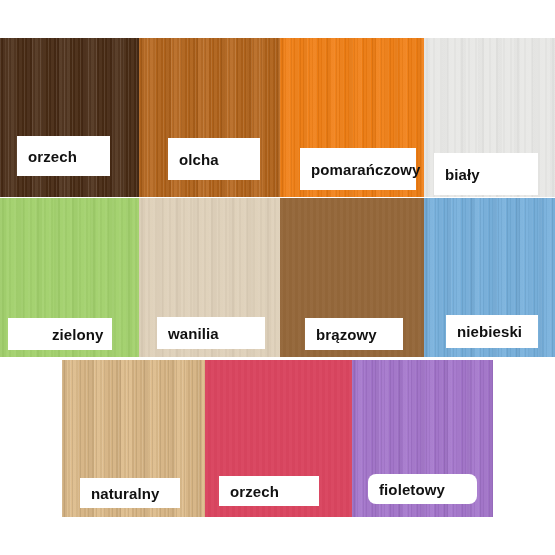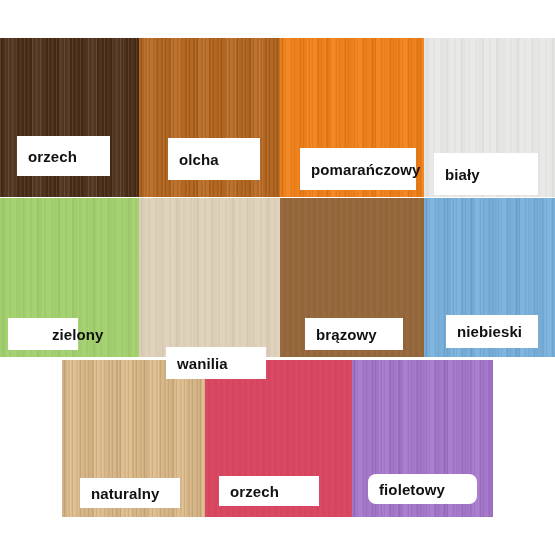--- a/index.html
+++ b/index.html
@@ -122,25 +122,25 @@
         <div class="grain"></div>
       </div>
       <div class="label" style="left: 300px; top: 148px; width: 116px; height: 42px;">pomarańczowy</div>
       <div class="swatch" style="left: 424px; top: 38px; width: 131px; height: 159px; background: rgb(232, 232, 230);">
         <div class="grain soft"></div>
       </div>
       <div class="label" style="left: 434px; top: 143px; width: 104px; height: 42px; margin-top: 10px;">biały</div>
       <div class="swatch" style="left: 0px; top: 198px; width: 139px; height: 159px; background: rgb(161, 208, 107);">
         <div class="grain soft"></div>
       </div>
-      <div class="label" style="left: 8px; top: 318px; width: 70px; height: 32px; padding-left: 44px;">zielony</div>
+      <div class="label" style="left: 8px; top: 318px; width: 104px; height: 32px; padding-left: 44px;">zielony</div>
       <div class="swatch" style="left: 139px; top: 198px; width: 141px; height: 159px; background: rgb(222, 208, 185);">
         <div class="grain soft"></div>
       </div>
-      <div class="label" style="left: 166px; top: 317px; width: 100px; height: 32px; margin-top: 30px;">wanilia</div>
+      <div class="label" style="left: 157px; top: 317px; width: 108px; height: 32px;">wanilia</div>
       <div class="swatch" style="left: 280px; top: 198px; width: 144px; height: 159px; background: rgb(148, 103, 58);">
         <div class="grain flat"></div>
       </div>
       <div class="label" style="left: 305px; top: 318px; width: 98px; height: 32px;">brązowy</div>
       <div class="swatch" style="left: 424px; top: 198px; width: 131px; height: 159px; background: rgb(116, 174, 219);">
         <div class="grain"></div>
       </div>
       <div class="label" style="left: 446px; top: 315px; width: 92px; height: 33px;">niebieski</div>
       <div class="swatch" style="left: 62px; top: 360px; width: 143px; height: 157px; background: rgb(220, 185, 135);">
         <div class="grain strong"></div>

